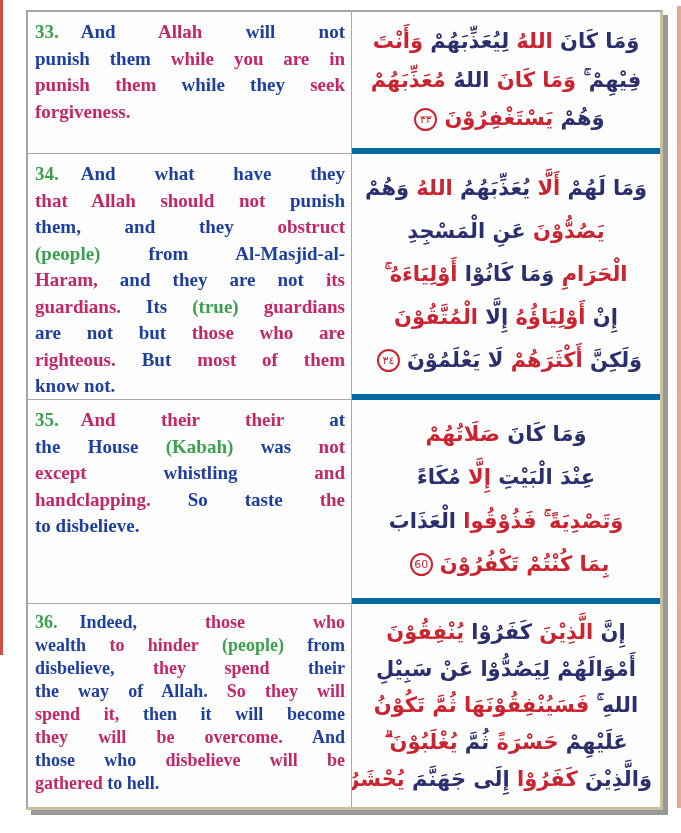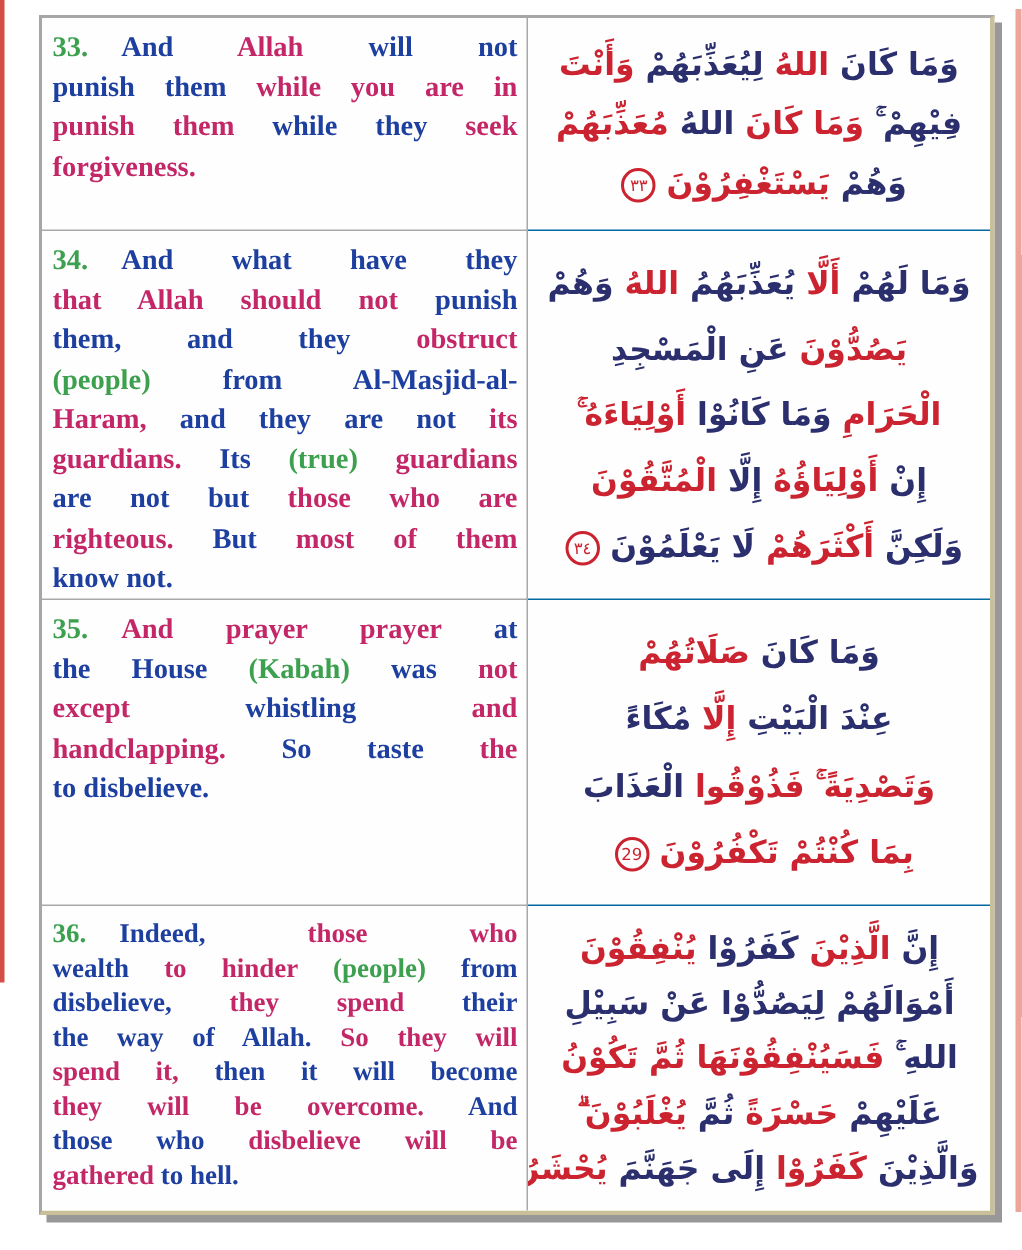--- a/index.html
+++ b/index.html
@@ -16,21 +16,21 @@
     box-shadow:5px 5px 0 #989898;
     display:grid;grid-template-columns:324px 1fr;grid-template-rows:142px 246px 204px 1fr;
     box-sizing:border-box;
   }
   .cell{box-sizing:border-box;background:#fefefe;overflow:hidden;}
   .en{
     border-right:1px solid #a8a8a8;border-bottom:1px solid #a8a8a8;
     padding:7px 6px 0 7px;font-weight:bold;font-size:19px;
   }
   .ar{
-    border-bottom:1px solid #0369a1;direction:rtl;text-align:center;
+    border-bottom:6px solid #0369a1;direction:rtl;text-align:center;
     font-family:"DejaVu Sans", sans-serif;font-weight:bold;font-size:21px;
     display:flex;flex-direction:column;justify-content:space-evenly;
     padding:4px 8px;
   }
   .en.last,.ar.last{border-bottom:none;}
   .eline{text-align:justify;text-align-last:justify;line-height:26.5px;white-space:nowrap;}
   .eline.endline{text-align-last:left;}
   .en.r4 .eline{line-height:23px;font-size:18px;}
   .aline{white-space:nowrap;line-height:1.25;}
   .vnum{margin-right:22px;}
@@ -72,31 +72,31 @@
       <div class="eline endline"><span class="b">know not.</span></div>
     </div>
     <div class="cell ar">
       <div class="aline"><span class="n">وَمَا لَهُمْ </span><span class="r">أَلَّا </span><span class="n">يُعَذِّبَهُمُ </span><span class="r">اللهُ </span><span class="n">وَهُمْ</span></div>
       <div class="aline"><span class="r">يَصُدُّوْنَ </span><span class="n">عَنِ الْمَسْجِدِ</span></div>
       <div class="aline"><span class="r">الْحَرَامِ </span><span class="n">وَمَا كَانُوْا </span><span class="r">أَوْلِيَاءَهُ ۚ</span></div>
       <div class="aline"><span class="n">إِنْ </span><span class="r">أَوْلِيَاؤُهُ </span><span class="n">إِلَّا </span><span class="r">الْمُتَّقُوْنَ</span></div>
       <div class="aline"><span class="n">وَلَكِنَّ </span><span class="r">أَكْثَرَهُمْ </span><span class="n">لَا يَعْلَمُوْنَ</span><span class="ayah">٣٤</span></div>
     </div>
     <div class="cell en">
-      <div class="eline"><span class="g vnum">35.</span><span class="c">And prayer prayer </span><span class="b">at</span></div>
+      <div class="eline"><span class="g vnum">35.</span><span class="c">And their their </span><span class="b">at</span></div>
       <div class="eline"><span class="b">the House </span><span class="g">(Kabah) </span><span class="b">was </span><span class="c">not</span></div>
       <div class="eline"><span class="c">except </span><span class="b">whistling </span><span class="c">and</span></div>
       <div class="eline"><span class="c">handclapping. </span><span class="b">So taste </span><span class="c">the</span></div>
       <div class="eline endline"><span class="b">to disbelieve.</span></div>
     </div>
     <div class="cell ar">
       <div class="aline"><span class="n">وَمَا كَانَ </span><span class="r">صَلَاتُهُمْ</span></div>
       <div class="aline"><span class="n">عِنْدَ الْبَيْتِ </span><span class="r">إِلَّا </span><span class="n">مُكَاءً</span></div>
       <div class="aline"><span class="r">وَتَصْدِيَةً ۚ فَذُوْقُوا </span><span class="n">الْعَذَابَ</span></div>
-      <div class="aline"><span class="r">بِمَا كُنْتُمْ تَكْفُرُوْنَ</span><span class="ayah">29</span></div>
+      <div class="aline"><span class="r">بِمَا كُنْتُمْ تَكْفُرُوْنَ</span><span class="ayah">60</span></div>
     </div>
     <div class="cell en last r4">
       <div class="eline"><span class="g vnum">36.</span><span class="b">Indeed, </span><span class="c">those who</span></div>
       <div class="eline"><span class="b">wealth </span><span class="c">to hinder </span><span class="g">(people) </span><span class="b">from</span></div>
       <div class="eline"><span class="b">disbelieve, </span><span class="c">they spend </span><span class="b">their</span></div>
       <div class="eline"><span class="b">the way of Allah. </span><span class="c">So they will</span></div>
       <div class="eline"><span class="c">spend it, </span><span class="b">then it will become</span></div>
       <div class="eline"><span class="c">they will be overcome. </span><span class="b">And</span></div>
       <div class="eline"><span class="b">those who </span><span class="c">disbelieve will be</span></div>
       <div class="eline endline"><span class="c">gathered </span><span class="b">to hell.</span></div>

